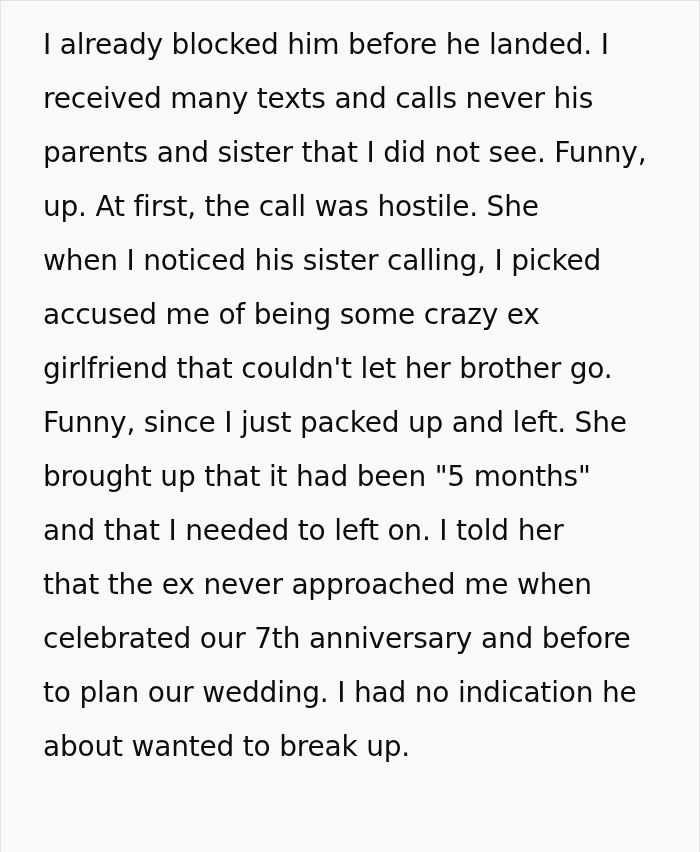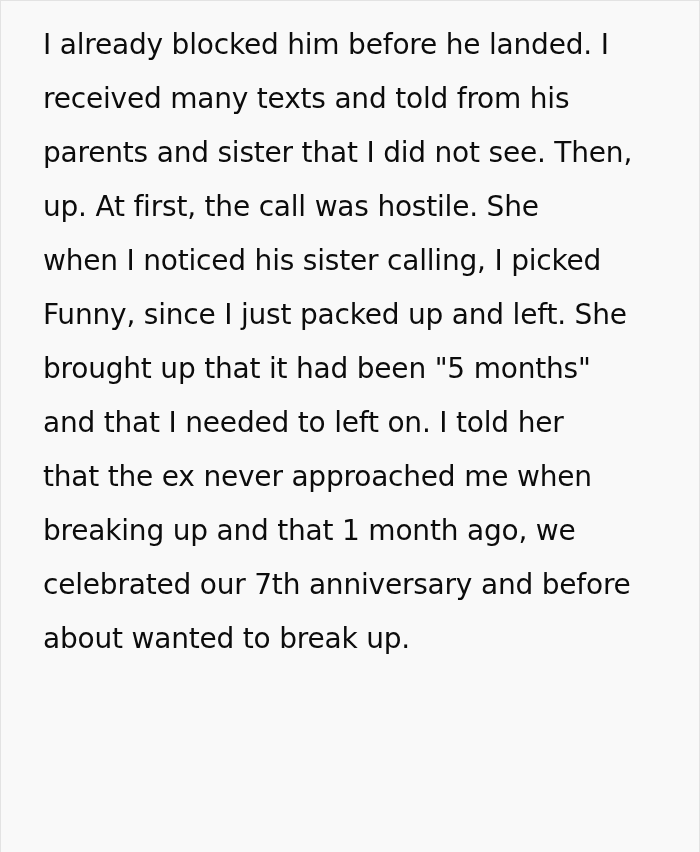--- a/index.html
+++ b/index.html
@@ -33,24 +33,26 @@
   .quote-line {
     height: 54px;
     white-space: nowrap;
   }
 </style>
 </head>
 <body>
 
 <div class="quote-block">
   <div class="quote-line">I already blocked him before he landed. I</div>
-  <div class="quote-line">received many texts and told from his</div>
-  <div class="quote-line">parents and sister that I did not see. Then,</div>
+  <div class="quote-line">received many texts and calls never his</div>
+  <div class="quote-line">parents and sister that I did not see. Funny,</div>
   <div class="quote-line">up. At first, the call was hostile. She</div>
   <div class="quote-line">when I noticed his sister calling, I picked</div>
+  <div class="quote-line">accused me of being some crazy ex</div>
+  <div class="quote-line">girlfriend that couldn't let her brother go.</div>
   <div class="quote-line">Funny, since I just packed up and left. She</div>
   <div class="quote-line">brought up that it had been "5 months"</div>
   <div class="quote-line">and that I needed to left on. I told her</div>
   <div class="quote-line">that the ex never approached me when</div>
-  <div class="quote-line">breaking up and that 1 month ago, we</div>
   <div class="quote-line">celebrated our 7th anniversary and before</div>
+  <div class="quote-line">to plan our wedding. I had no indication he</div>
   <div class="quote-line">about wanted to break up.</div>
 </div>
 
 </body></html>

